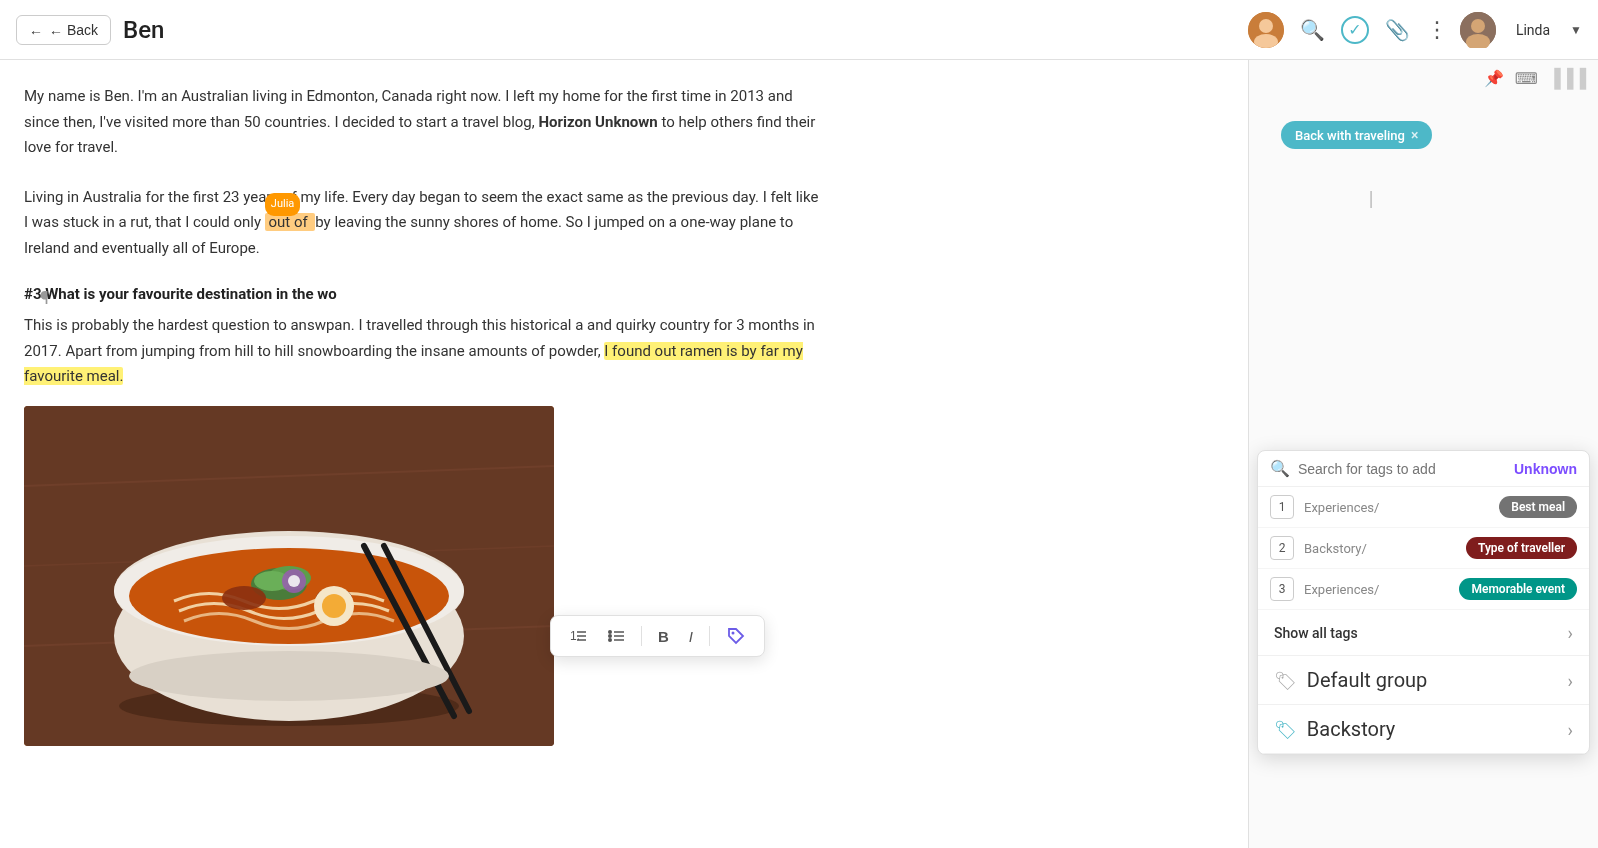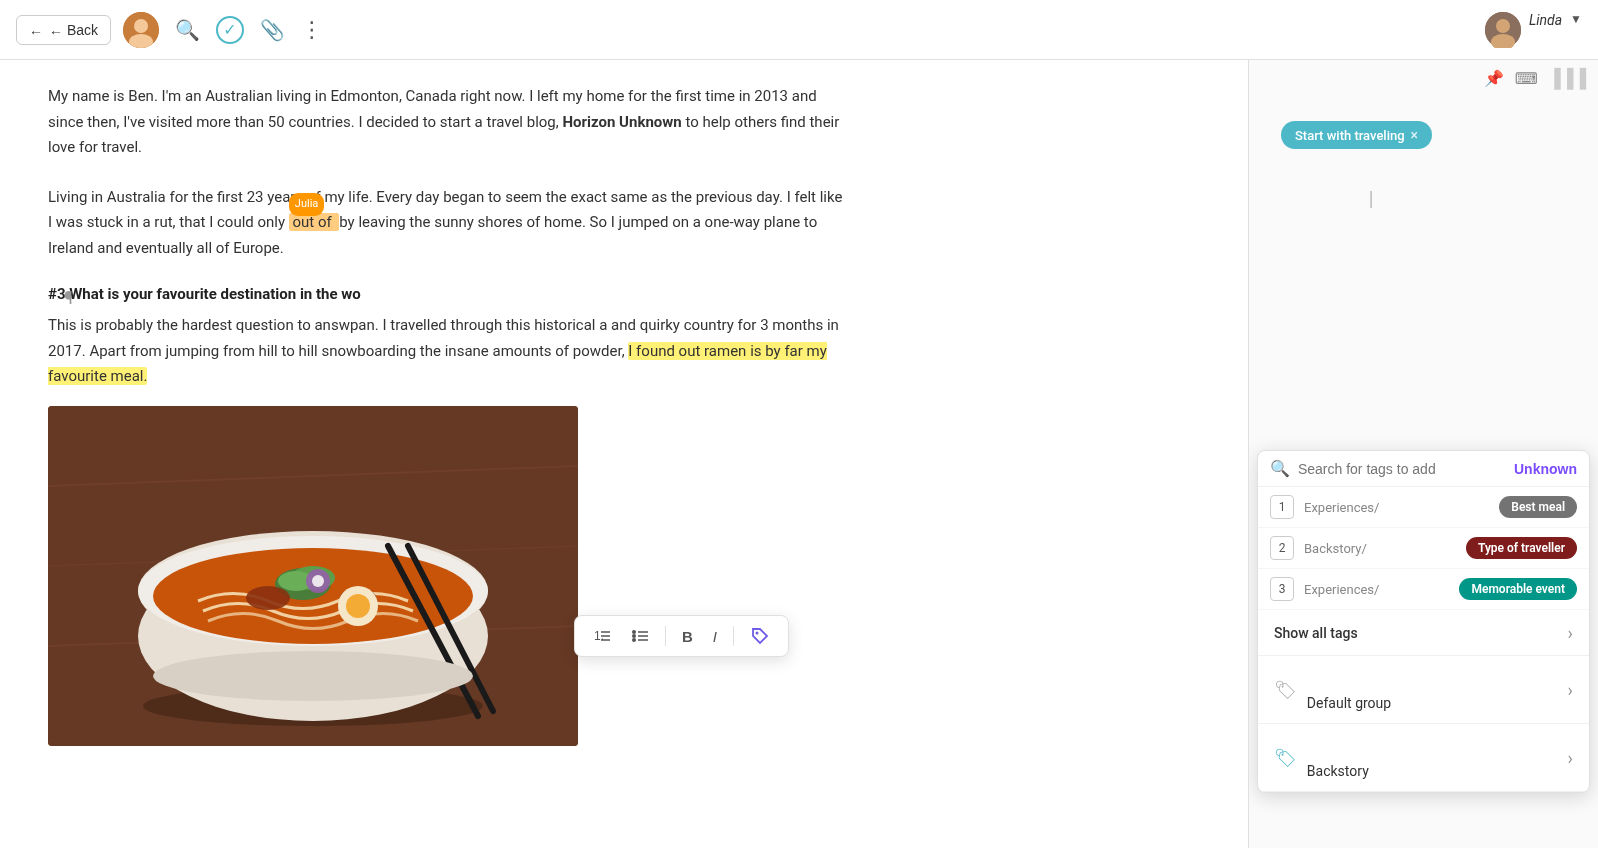--- a/index.html
+++ b/index.html
@@ -74,24 +74,23 @@
       border-radius: 50%;
       border: 2px solid #4db8c8;
       display: flex;
       align-items: center;
       justify-content: center;
       color: #4db8c8;
       font-size: 16px;
     }
     .user-menu {
       display: flex;
-      align-items: flex-start;
-      gap: 8px;
-      cursor: pointer;
-      font-style: italic;
+      align-items: center;
+      gap: 20px;
+      cursor: pointer;
     }
     .user-avatar {
       width: 36px;
       height: 36px;
       border-radius: 50%;
       background: #8B6F5E;
       display: flex;
       align-items: center;
       justify-content: center;
       color: #fff;
@@ -106,21 +105,21 @@
     .main {
       display: flex;
       flex: 1;
       overflow: hidden;
     }
 
     
     .article-area {
       flex: 1;
       background: #fff;
-      padding: 24px 48px 24px 48px;
+      padding: 24px 48px 24px 24px;
       overflow-y: auto;
       position: relative;
     }
 
     .article-text {
       font-size: 15px;
       line-height: 1.7;
       color: #333;
       max-width: 800px;
     }
@@ -341,23 +340,22 @@
       cursor: pointer;
       border-bottom: 1px solid #f0f0f0;
       gap: 10px;
     }
     .group-icon {
       font-size: 18px;
       color: #aaa;
     }
     .group-text {
       flex: 1;
-      font-size: 14px;
+      font-size: 20px;
       color: #333;
-      margin-top: 27px;
     }
 
     
     .ramen-image {
       width: 530px;
       height: 340px;
       margin-top: 16px;
       border-radius: 4px;
       background: linear-gradient(135deg, #8B4513 0%, #D2691E 30%, #CD853F 50%, #8B4513 70%, #654321 100%);
       position: relative;
@@ -376,20 +374,21 @@
   </style>
 </head>
 <body>
 
 <div class="topnav">
   <button class="back-button">
     <span>←</span>
     <span>← Back</span>
   </button>
 
+  <span class="page-title">Ben</span>
 
   <div class="nav-icons">
     <div class="nav-avatar">
       <svg width="36" height="36" viewBox="0 0 36 36">
         <circle cx="18" cy="18" r="18" fill="#c97d3a"></circle>
         <circle cx="18" cy="14" r="7" fill="#f5c89a"></circle>
         <ellipse cx="18" cy="30" rx="12" ry="8" fill="#f5c89a"></ellipse>
       </svg>
     </div>
 
@@ -543,21 +542,21 @@
       <button class="nav-icon-btn">
         <span style="font-size:16px; color:#888;">⌨</span>
       </button>
       <button class="nav-icon-btn">
         <span style="font-size:18px; color:#ccc;">▐▐▐</span>
       </button>
     </div>
 
     <div style="padding: 8px 16px;">
       <div class="tag-chip">
-        <span>Start with traveling</span>
+        <span>Back with traveling</span>
         <span class="tag-chip-close">×</span>
       </div>
     </div>
 
     <div style="flex:1; display:flex; align-items:flex-start; justify-content:flex-start; padding: 16px 0 0 120px;">
       <span style="font-size:20px; color:#555; font-weight:100; line-height:1;">|</span>
     </div>
 
     <div class="tag-dropdown">
 

